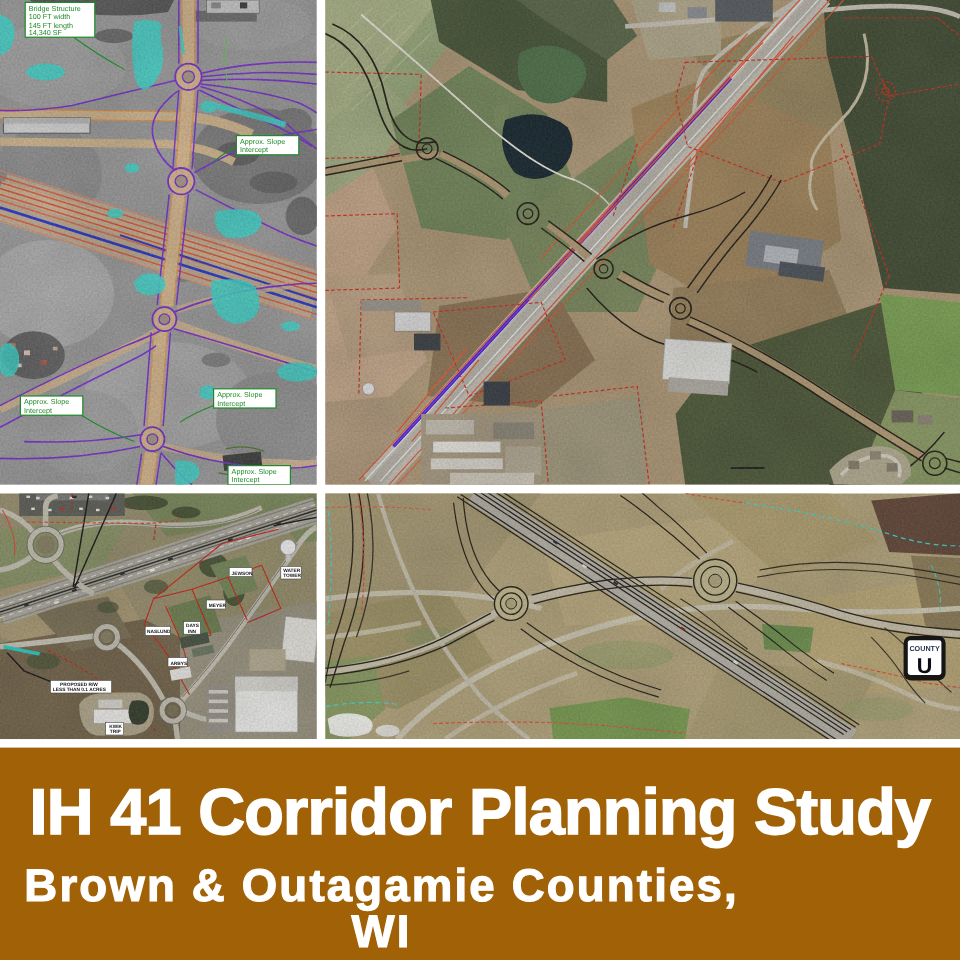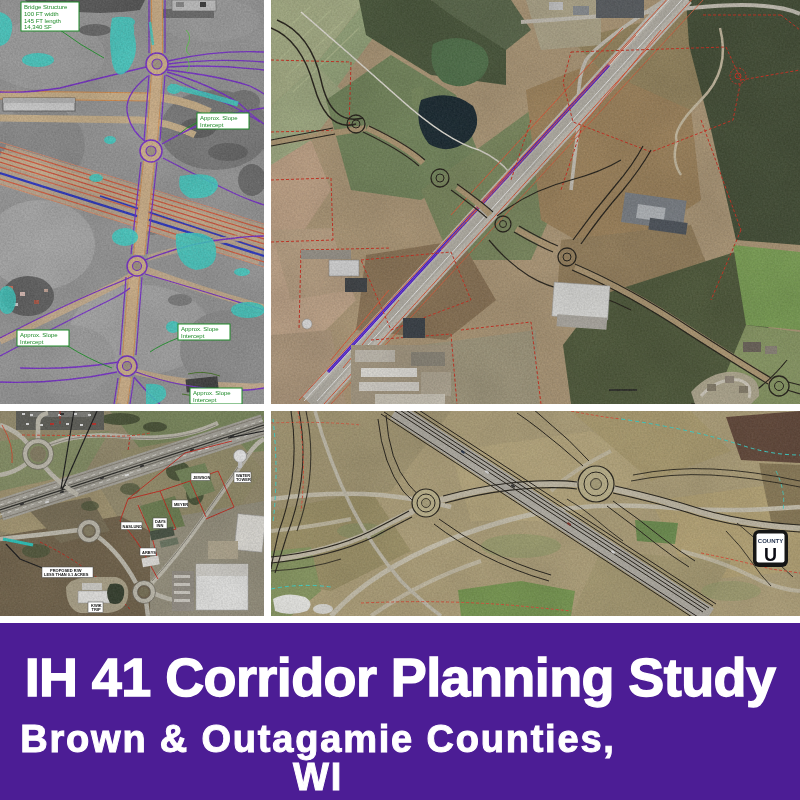--- a/index.html
+++ b/index.html
@@ -2,21 +2,21 @@
 <html><head>
 <meta charset="utf-8">
 <style>
   html,body{margin:0;padding:0;width:800px;height:800px;background:#ffffff;overflow:hidden;}
   body{font-family:"Liberation Sans", sans-serif;position:relative;}
   .panel{position:absolute;overflow:hidden;}
   #tl{left:0;top:0;width:264px;height:404px;}
   #tr{left:271px;top:0;width:529px;height:404px;}
   #bl{left:0;top:411px;width:264px;height:205px;}
   #br{left:271px;top:411px;width:529px;height:205px;}
-  #banner{position:absolute;left:0;top:623px;width:800px;height:177px;background:#4c1d95;text-align:center;color:#ffffff;}
+  #banner{position:absolute;left:0;top:623px;width:800px;height:177px;background:#a16207;text-align:center;color:#ffffff;}
   #banner .l1{position:absolute;left:0;top:27px;width:800px;font-size:54px;font-weight:bold;letter-spacing:-0.6px;line-height:1;-webkit-text-stroke:1.3px #ffffff;}
   #banner .l2{position:absolute;left:0;top:97px;width:636px;font-size:38px;font-weight:bold;letter-spacing:1.8px;line-height:1;-webkit-text-stroke:1px #ffffff;}
 </style>
 </head>
 <body>
 
 <div class="panel" id="tl">
 <svg width="264" height="404" viewBox="0 0 264 404">
 <defs>
 <filter id="fdk" x="-5%" y="-5%" width="110%" height="110%">

